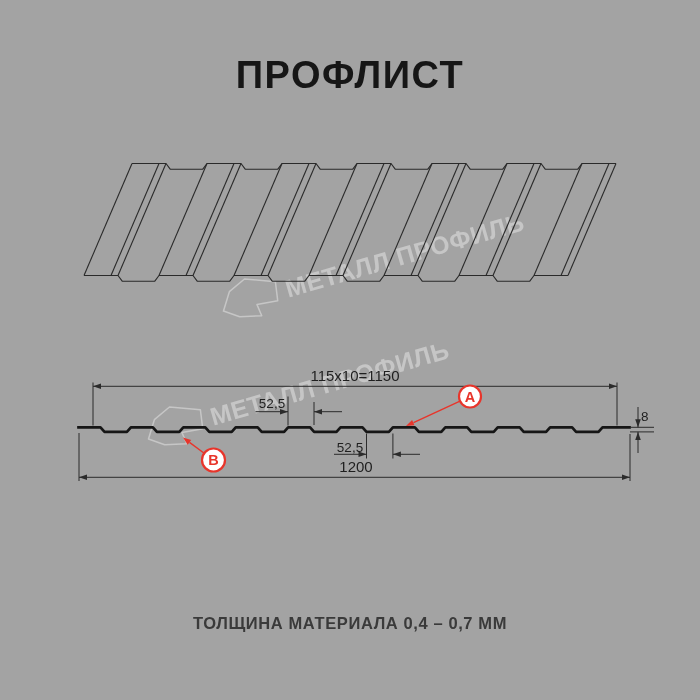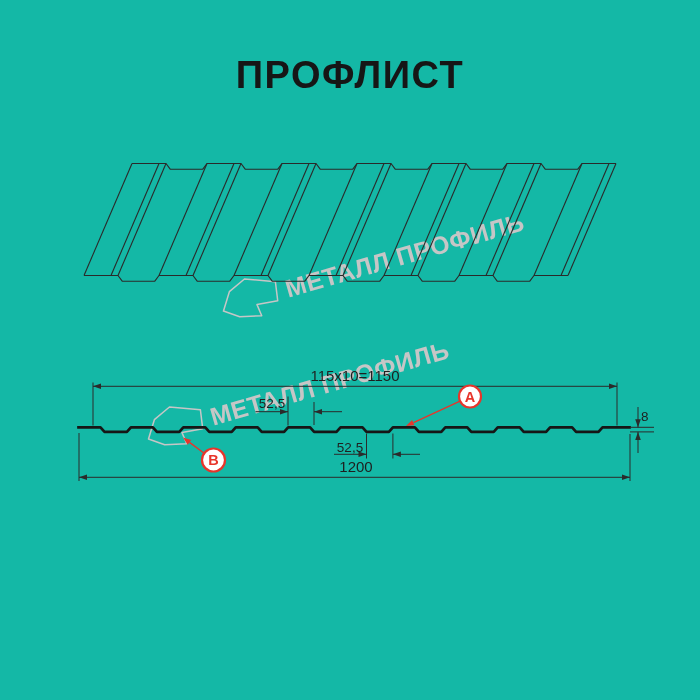--- a/index.html
+++ b/index.html
@@ -2,21 +2,21 @@
 <html style="--accent: #e8352b; --line: #222222; --wm: #c6c6c6;"><head>
 <meta charset="utf-8">
 <style>
   :root{
     --accent:#e8352b;
     --line:#222222;
     --wm:#c6c6c6;
   }
   html,body{margin:0;padding:0;background:#ffffff;}
   .page{
-    position:relative;width:700px;height:700px;background:#14b8a6;overflow:hidden;
+    position:relative;width:700px;height:700px;background:#a3a3a3;overflow:hidden;
     font-family:"Liberation Sans", sans-serif;
   }
   .title{
     position:absolute;top:54px;left:0;width:700px;text-align:center;
     font-size:38px;font-weight:800;letter-spacing:1.5px;color:#161616;
   }
   .subtitle{
     position:absolute;top:99px;left:0;width:700px;text-align:center;
     font-size:17px;font-weight:700;letter-spacing:.5px;color:#1d1d1d;
   }
@@ -128,13 +128,14 @@
     </g>
 
     <g>
       <line class="red-ln" x1="204.2" y1="453.2" x2="189.5" y2="442.4"></line>
       <polygon class="red-ar" points="183,437.5 191.2,440 187.7,444.7"></polygon>
       <circle class="red-c" cx="213.5" cy="460" r="11.5"></circle>
       <text class="red-t" text-anchor="middle" x="213.5" y="465.3">B</text>
     </g>
   </svg>
 
+  <div class="caption">ТОЛЩИНА МАТЕРИАЛА 0,4 – 0,7 ММ</div>
 </div>
 
 </body></html>

